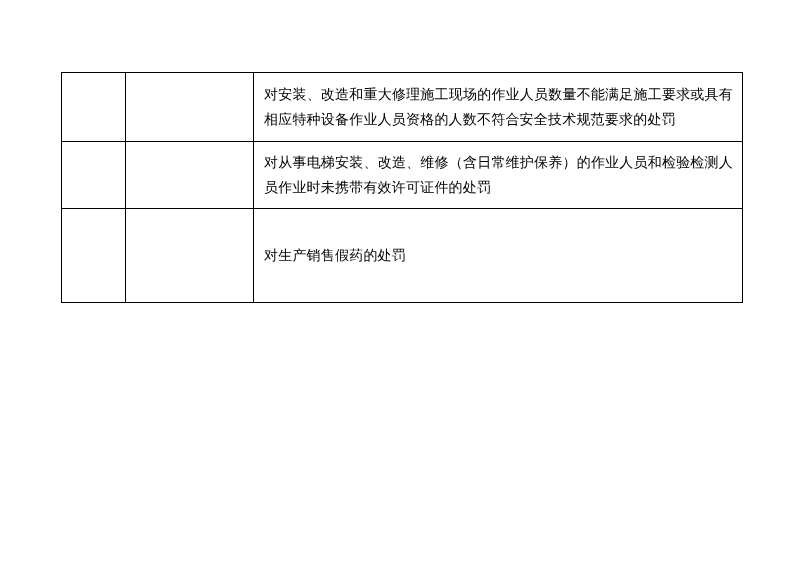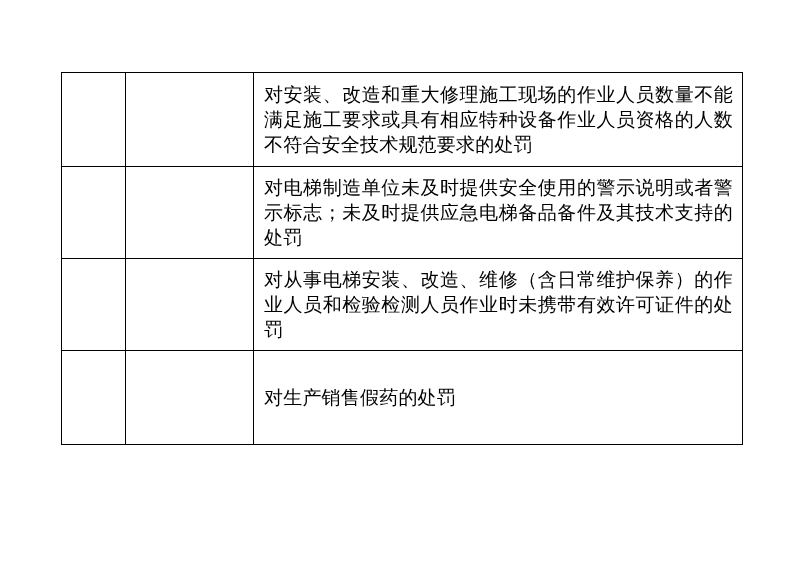--- a/index.html
+++ b/index.html
@@ -26,21 +26,21 @@
   }
   .doc-table td {
     border: 1px solid #000000;
     vertical-align: top;
     padding: 0;
   }
   .col-a { width: 63px; }
   .col-b { width: 127px; }
   .col-c { width: 488px; }
   .cell-text {
-    font-size: 19px;
+    font-size: 14px;
     line-height: 25px;
     color: #000000;
     padding: 8px 9px 8px 10px;
     text-align: justify;
     text-justify: inter-ideograph;
     letter-spacing: 0.2px;
     word-break: break-all;
   }
   .blank-cell { height: 100%; }
   .row-1 .cell-text { padding-top: 9px; padding-bottom: 9px; }
@@ -56,31 +56,20 @@
         <td class="col-a">
           <div class="cell-text blank-cell"></div>
         </td>
         <td class="col-b">
           <div class="cell-text blank-cell"></div>
         </td>
         <td class="col-c">
           <div class="cell-text">对安装、改造和重大修理施工现场的作业人员数量不能满足施工要求或具有相应特种设备作业人员资格的人数不符合安全技术规范要求的处罚</div>
         </td>
       </tr>
-      <tr class="row-2">
-        <td class="col-a">
-          <div class="cell-text blank-cell"></div>
-        </td>
-        <td class="col-b">
-          <div class="cell-text blank-cell"></div>
-        </td>
-        <td class="col-c">
-          <div class="cell-text">对电梯制造单位未及时提供安全使用的警示说明或者警示标志；未及时提供应急电梯备品备件及其技术支持的处罚</div>
-        </td>
-      </tr>
       <tr class="row-5">
         <td class="col-a">
           <div class="cell-text blank-cell"></div>
         </td>
         <td class="col-b">
           <div class="cell-text blank-cell"></div>
         </td>
         <td class="col-c">
           <div class="cell-text">对从事电梯安装、改造、维修（含日常维护保养）的作业人员和检验检测人员作业时未携带有效许可证件的处罚</div>
         </td>

